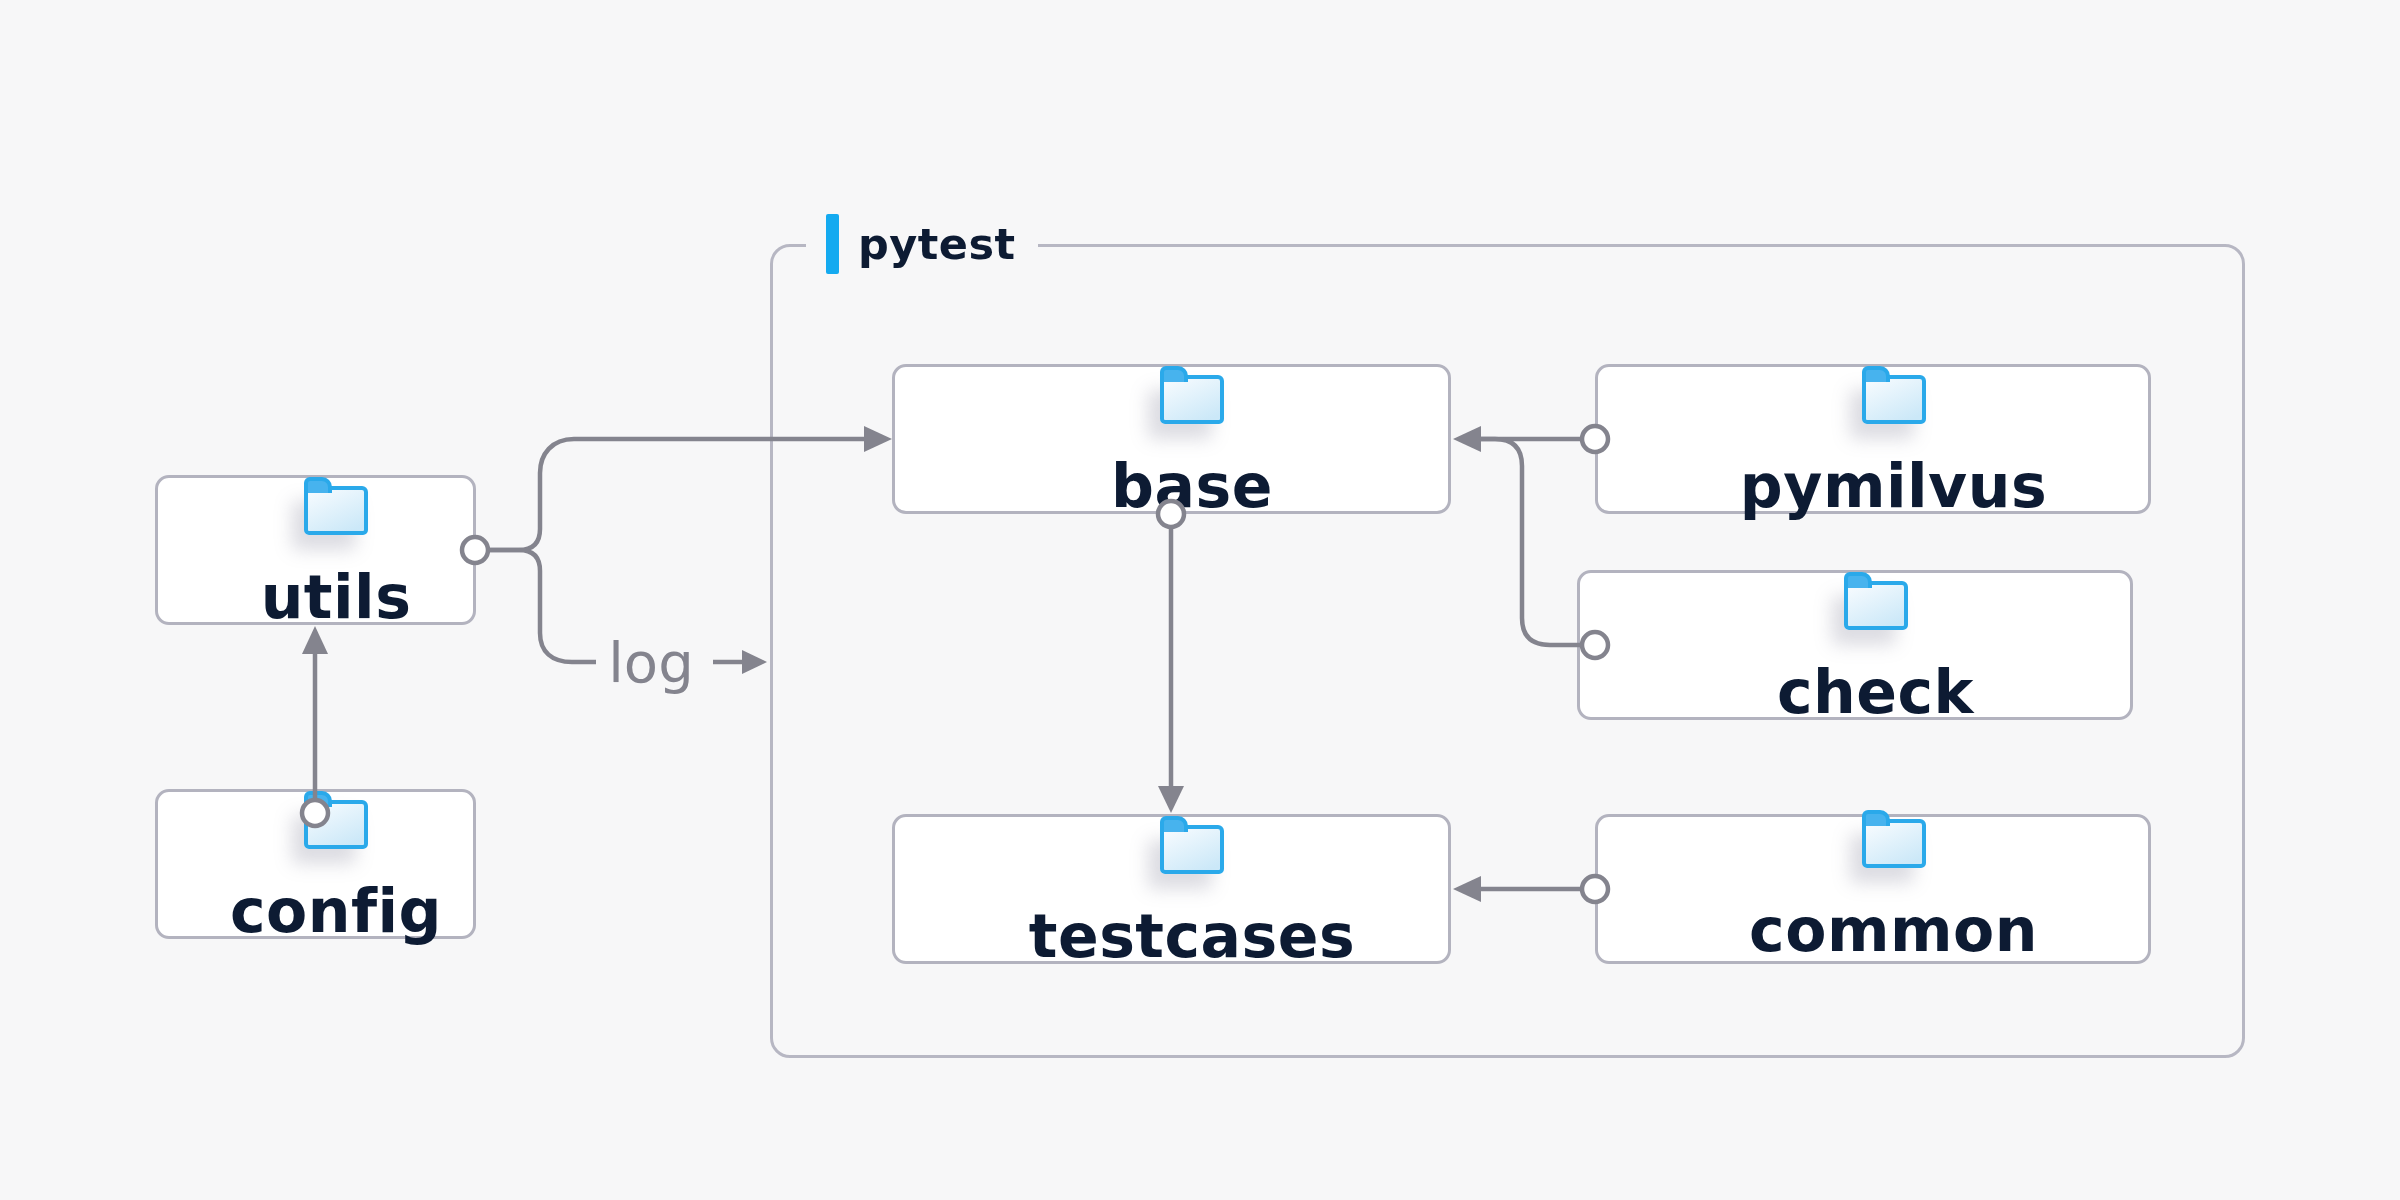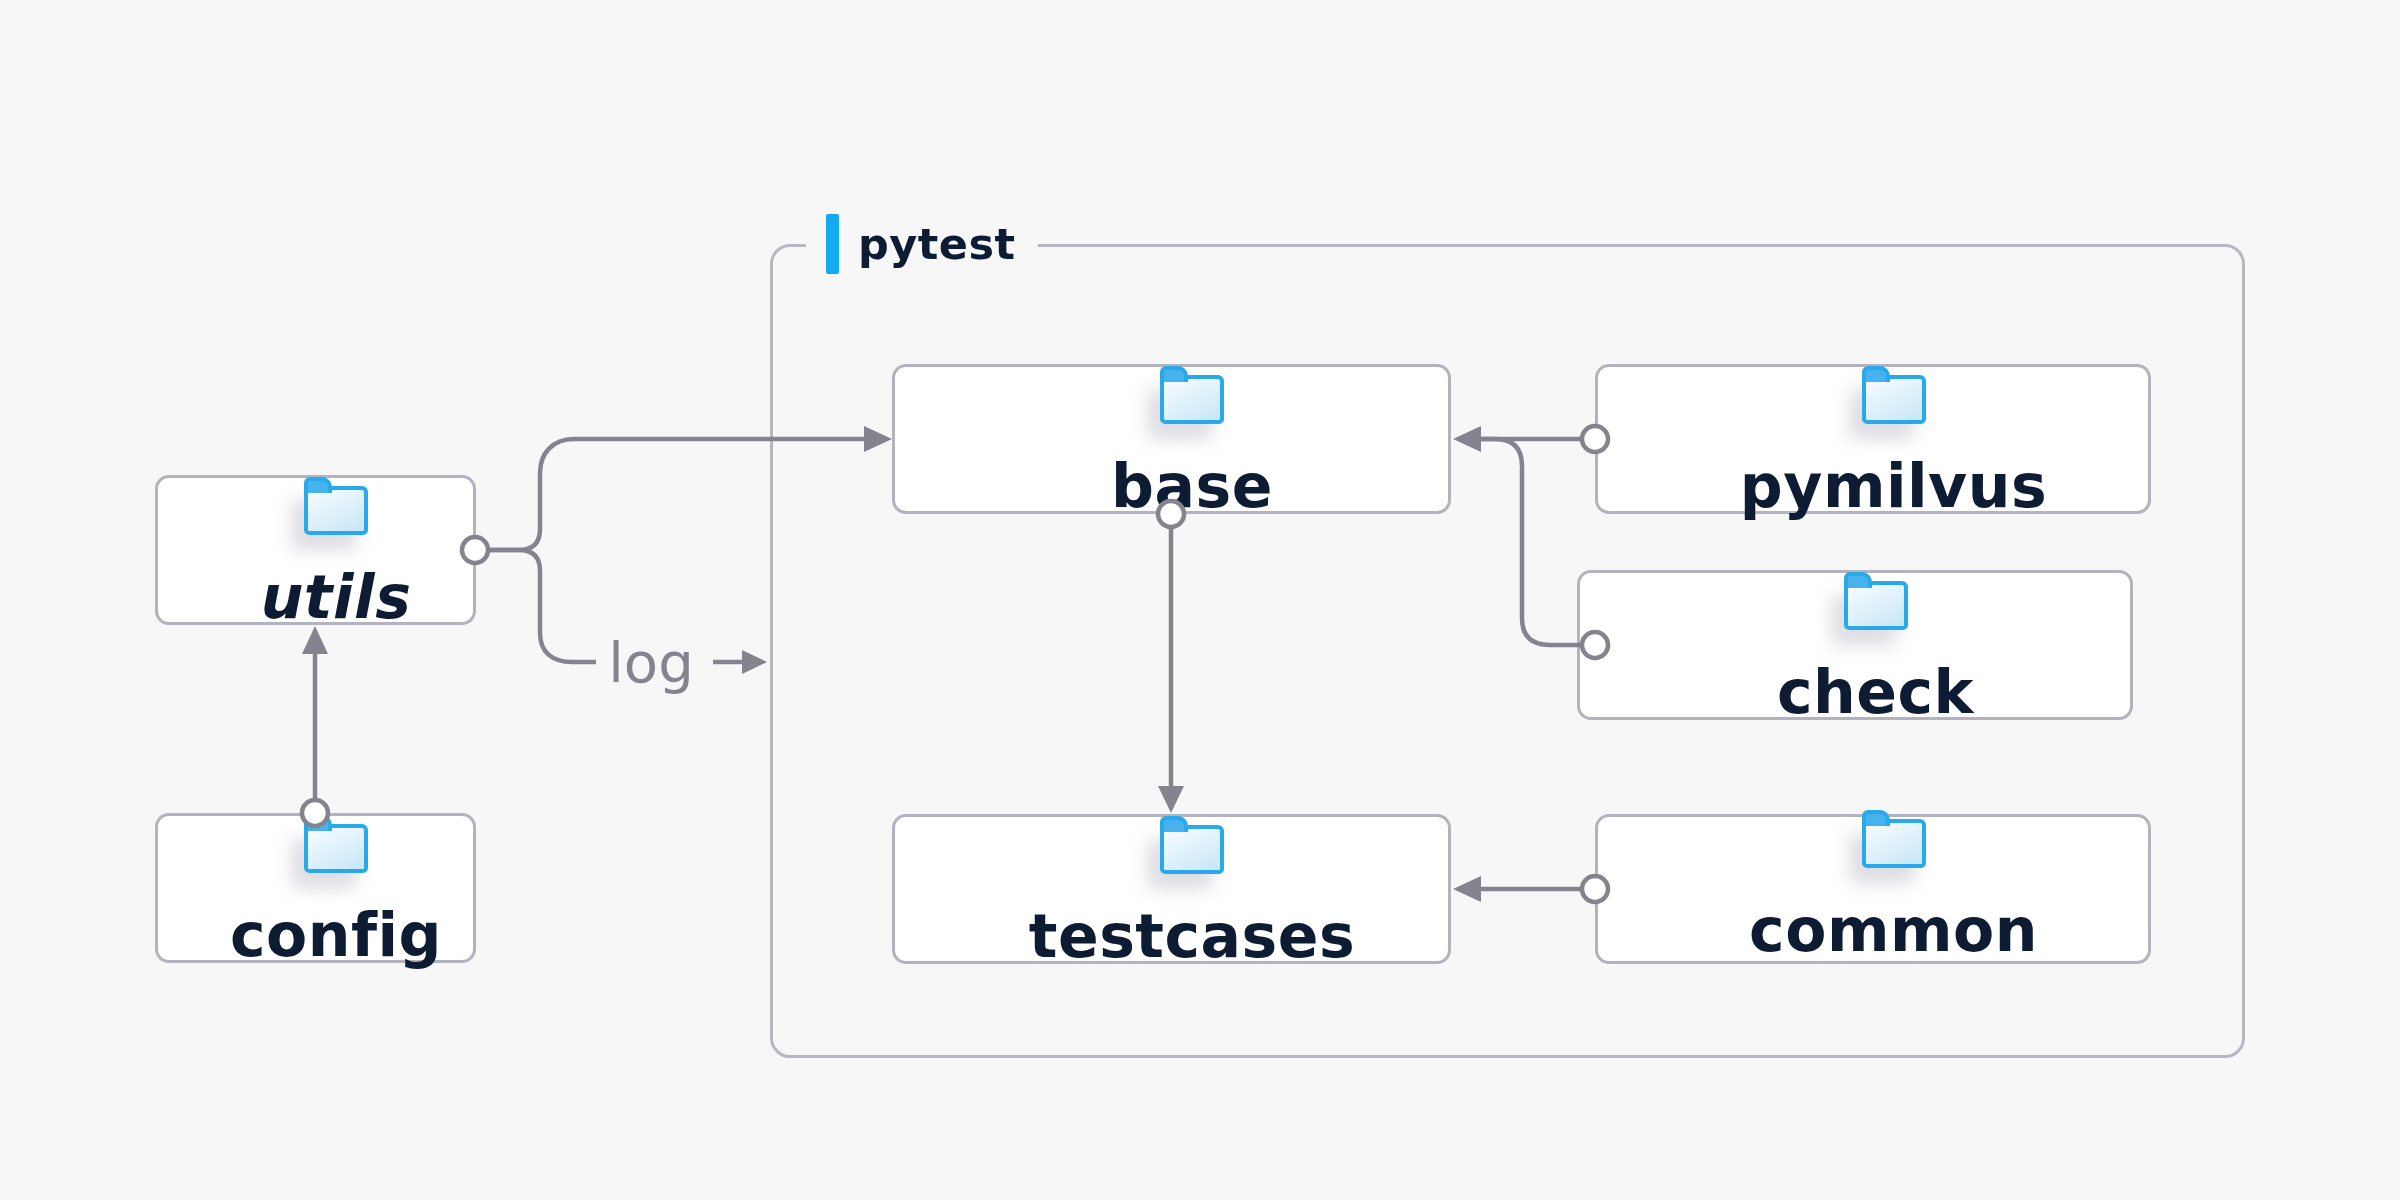--- a/index.html
+++ b/index.html
@@ -34,22 +34,22 @@
     position:absolute;box-sizing:border-box;
     background:#ffffff;border:3px solid #b3b3bf;border-radius:14px;
     display:flex;align-items:center;gap:30px;padding-left:41px;
     z-index:2;
     flex-direction:column;
   }
   .node .label{
     font-size:60px;font-weight:bold;color:#0d1b33;letter-spacing:.5px;
     white-space:nowrap;transform:translateY(-3px);
   }
-  .node-utils    {left:155px; top:446px; width:321px; height:150px;font-style:italic;}
-  .node-config   {left:155px; top:784px; width:321px; height:150px;}
+  .node-utils    {left:155px; top:446px; width:321px; height:150px;}
+  .node-config   {left:155px; top:760px; width:321px; height:150px;}
   .node-base     {left:892px; top:335px; width:559px; height:150px;}
   .node-pymilvus {left:1595px;top:335px; width:556px; height:150px;}
   .node-check    {left:1577px;top:541px; width:556px; height:150px;}
   .node-testcases{left:892px; top:785px; width:559px; height:150px;}
   .node-common   {left:1595px;top:785px; width:556px; height:150px;justify-content:center;}
 
   
   .folder{
     position:relative;flex:none;
     width:56px;height:41px;margin-top:8px;

